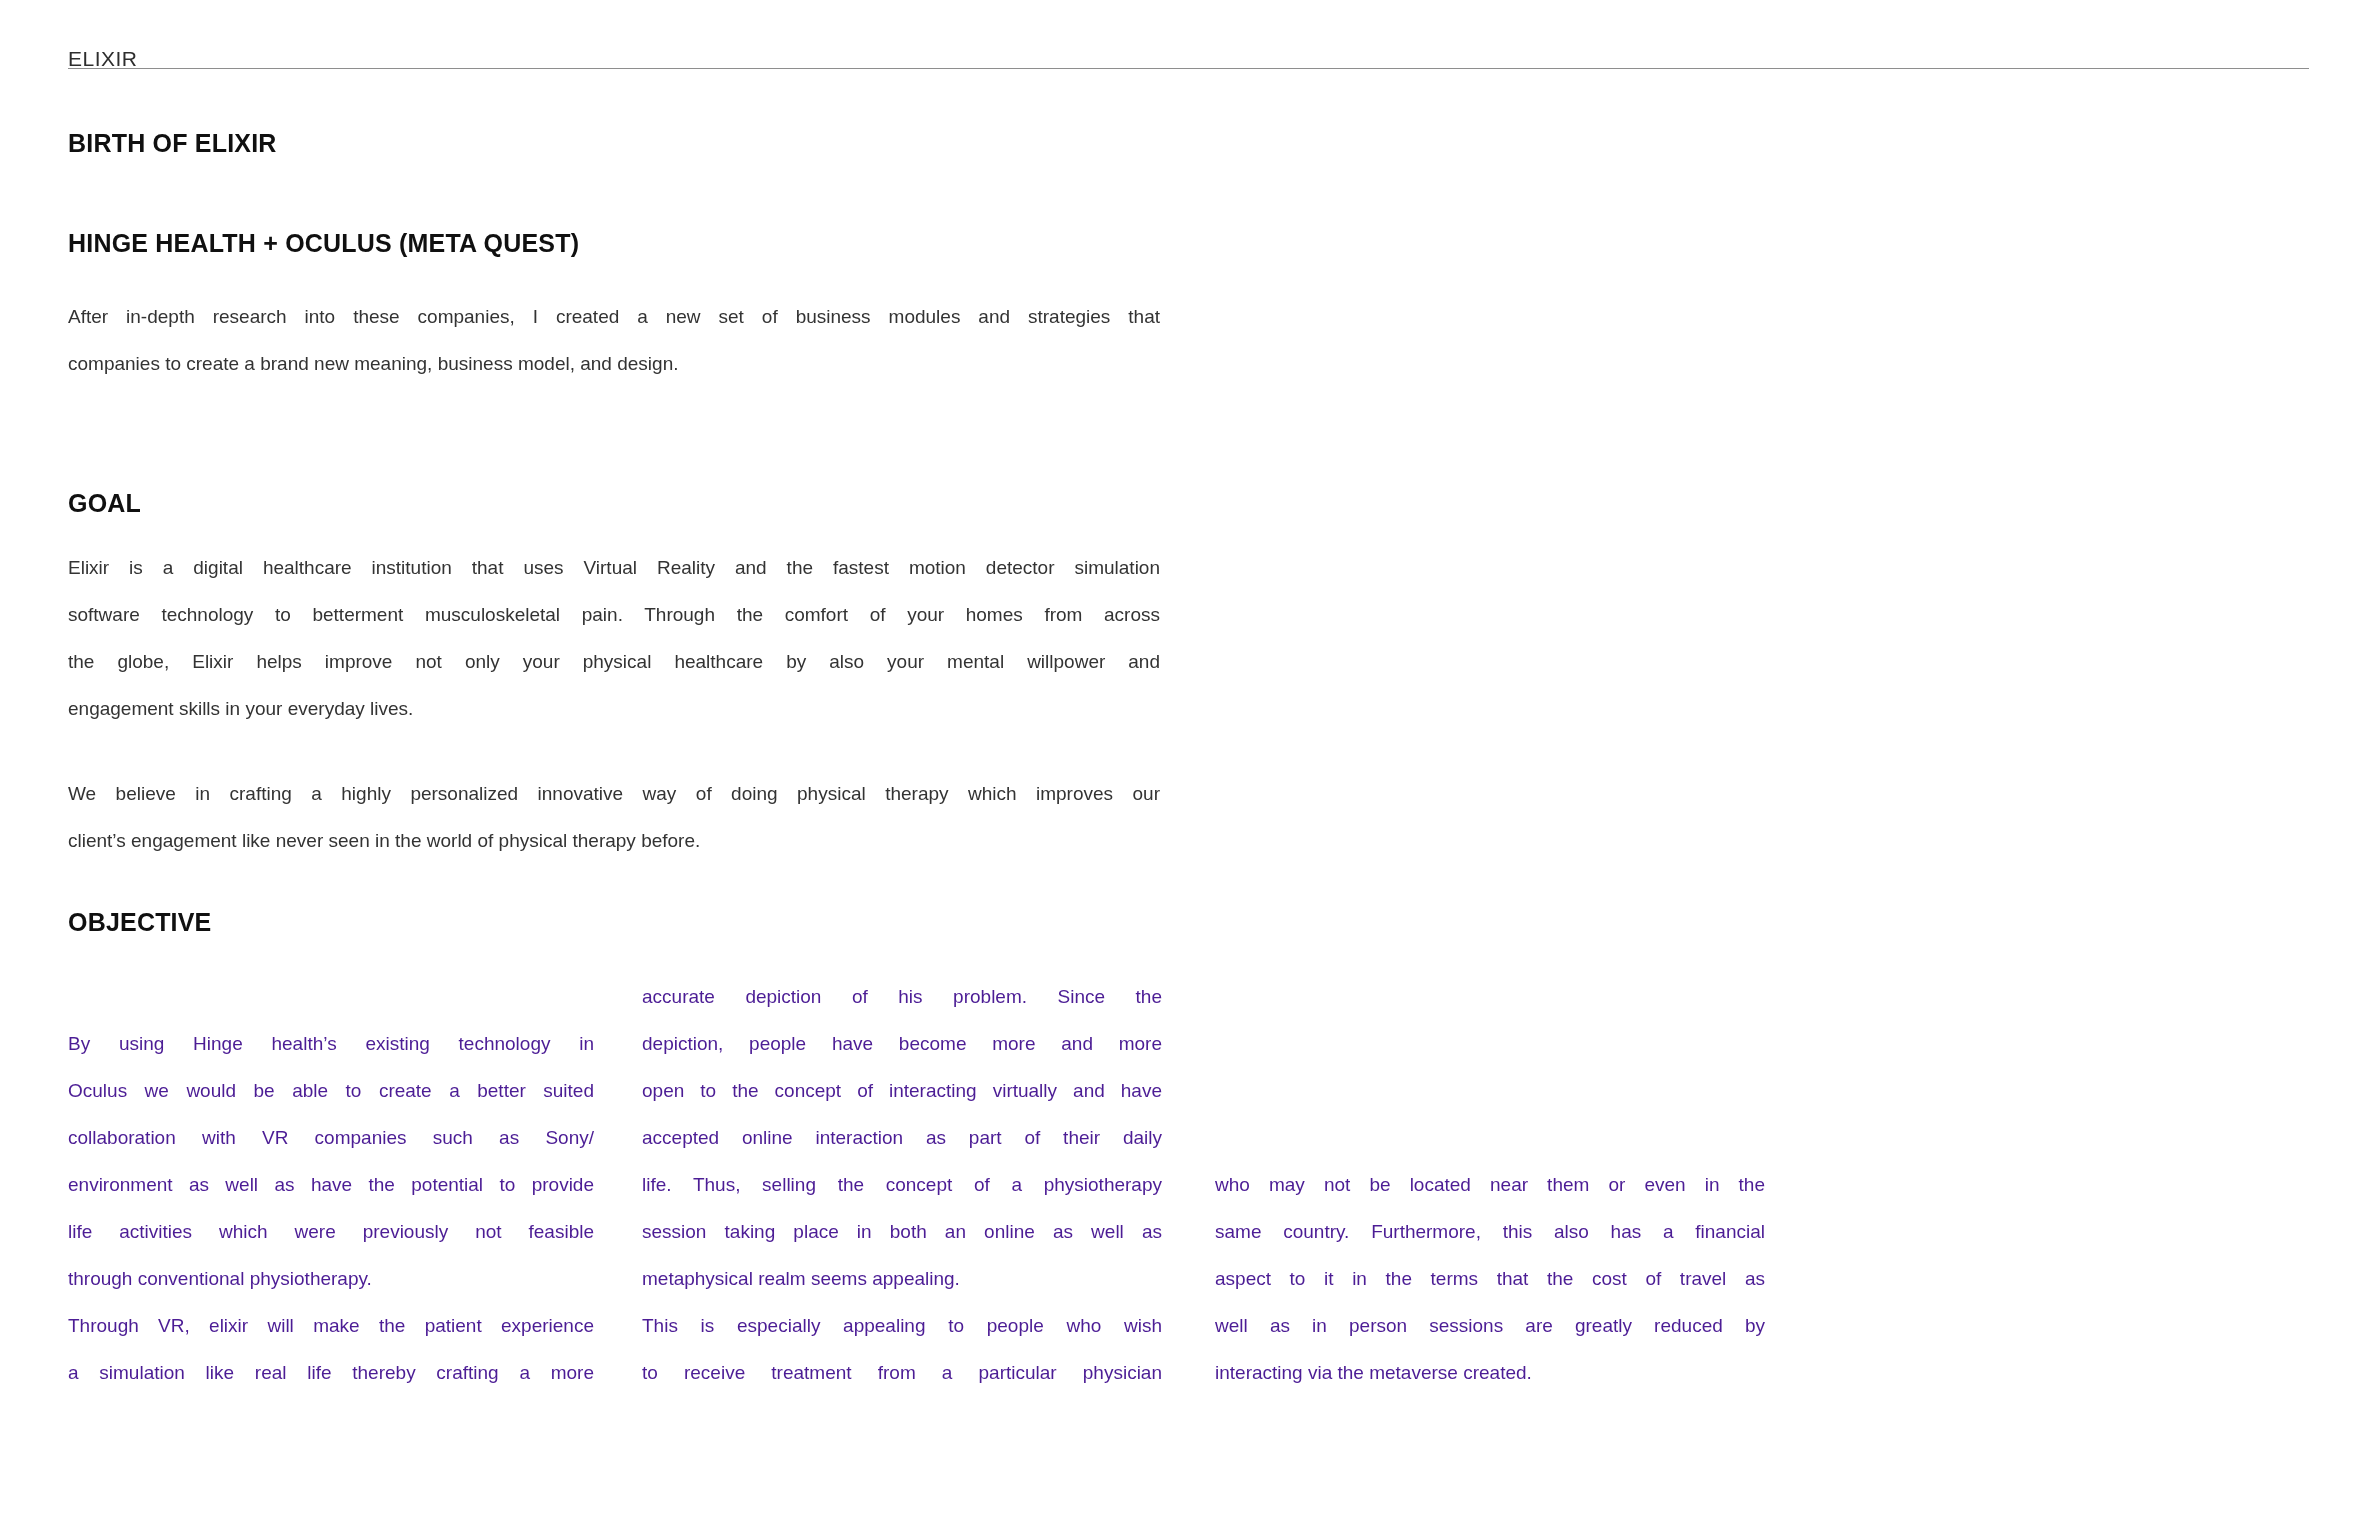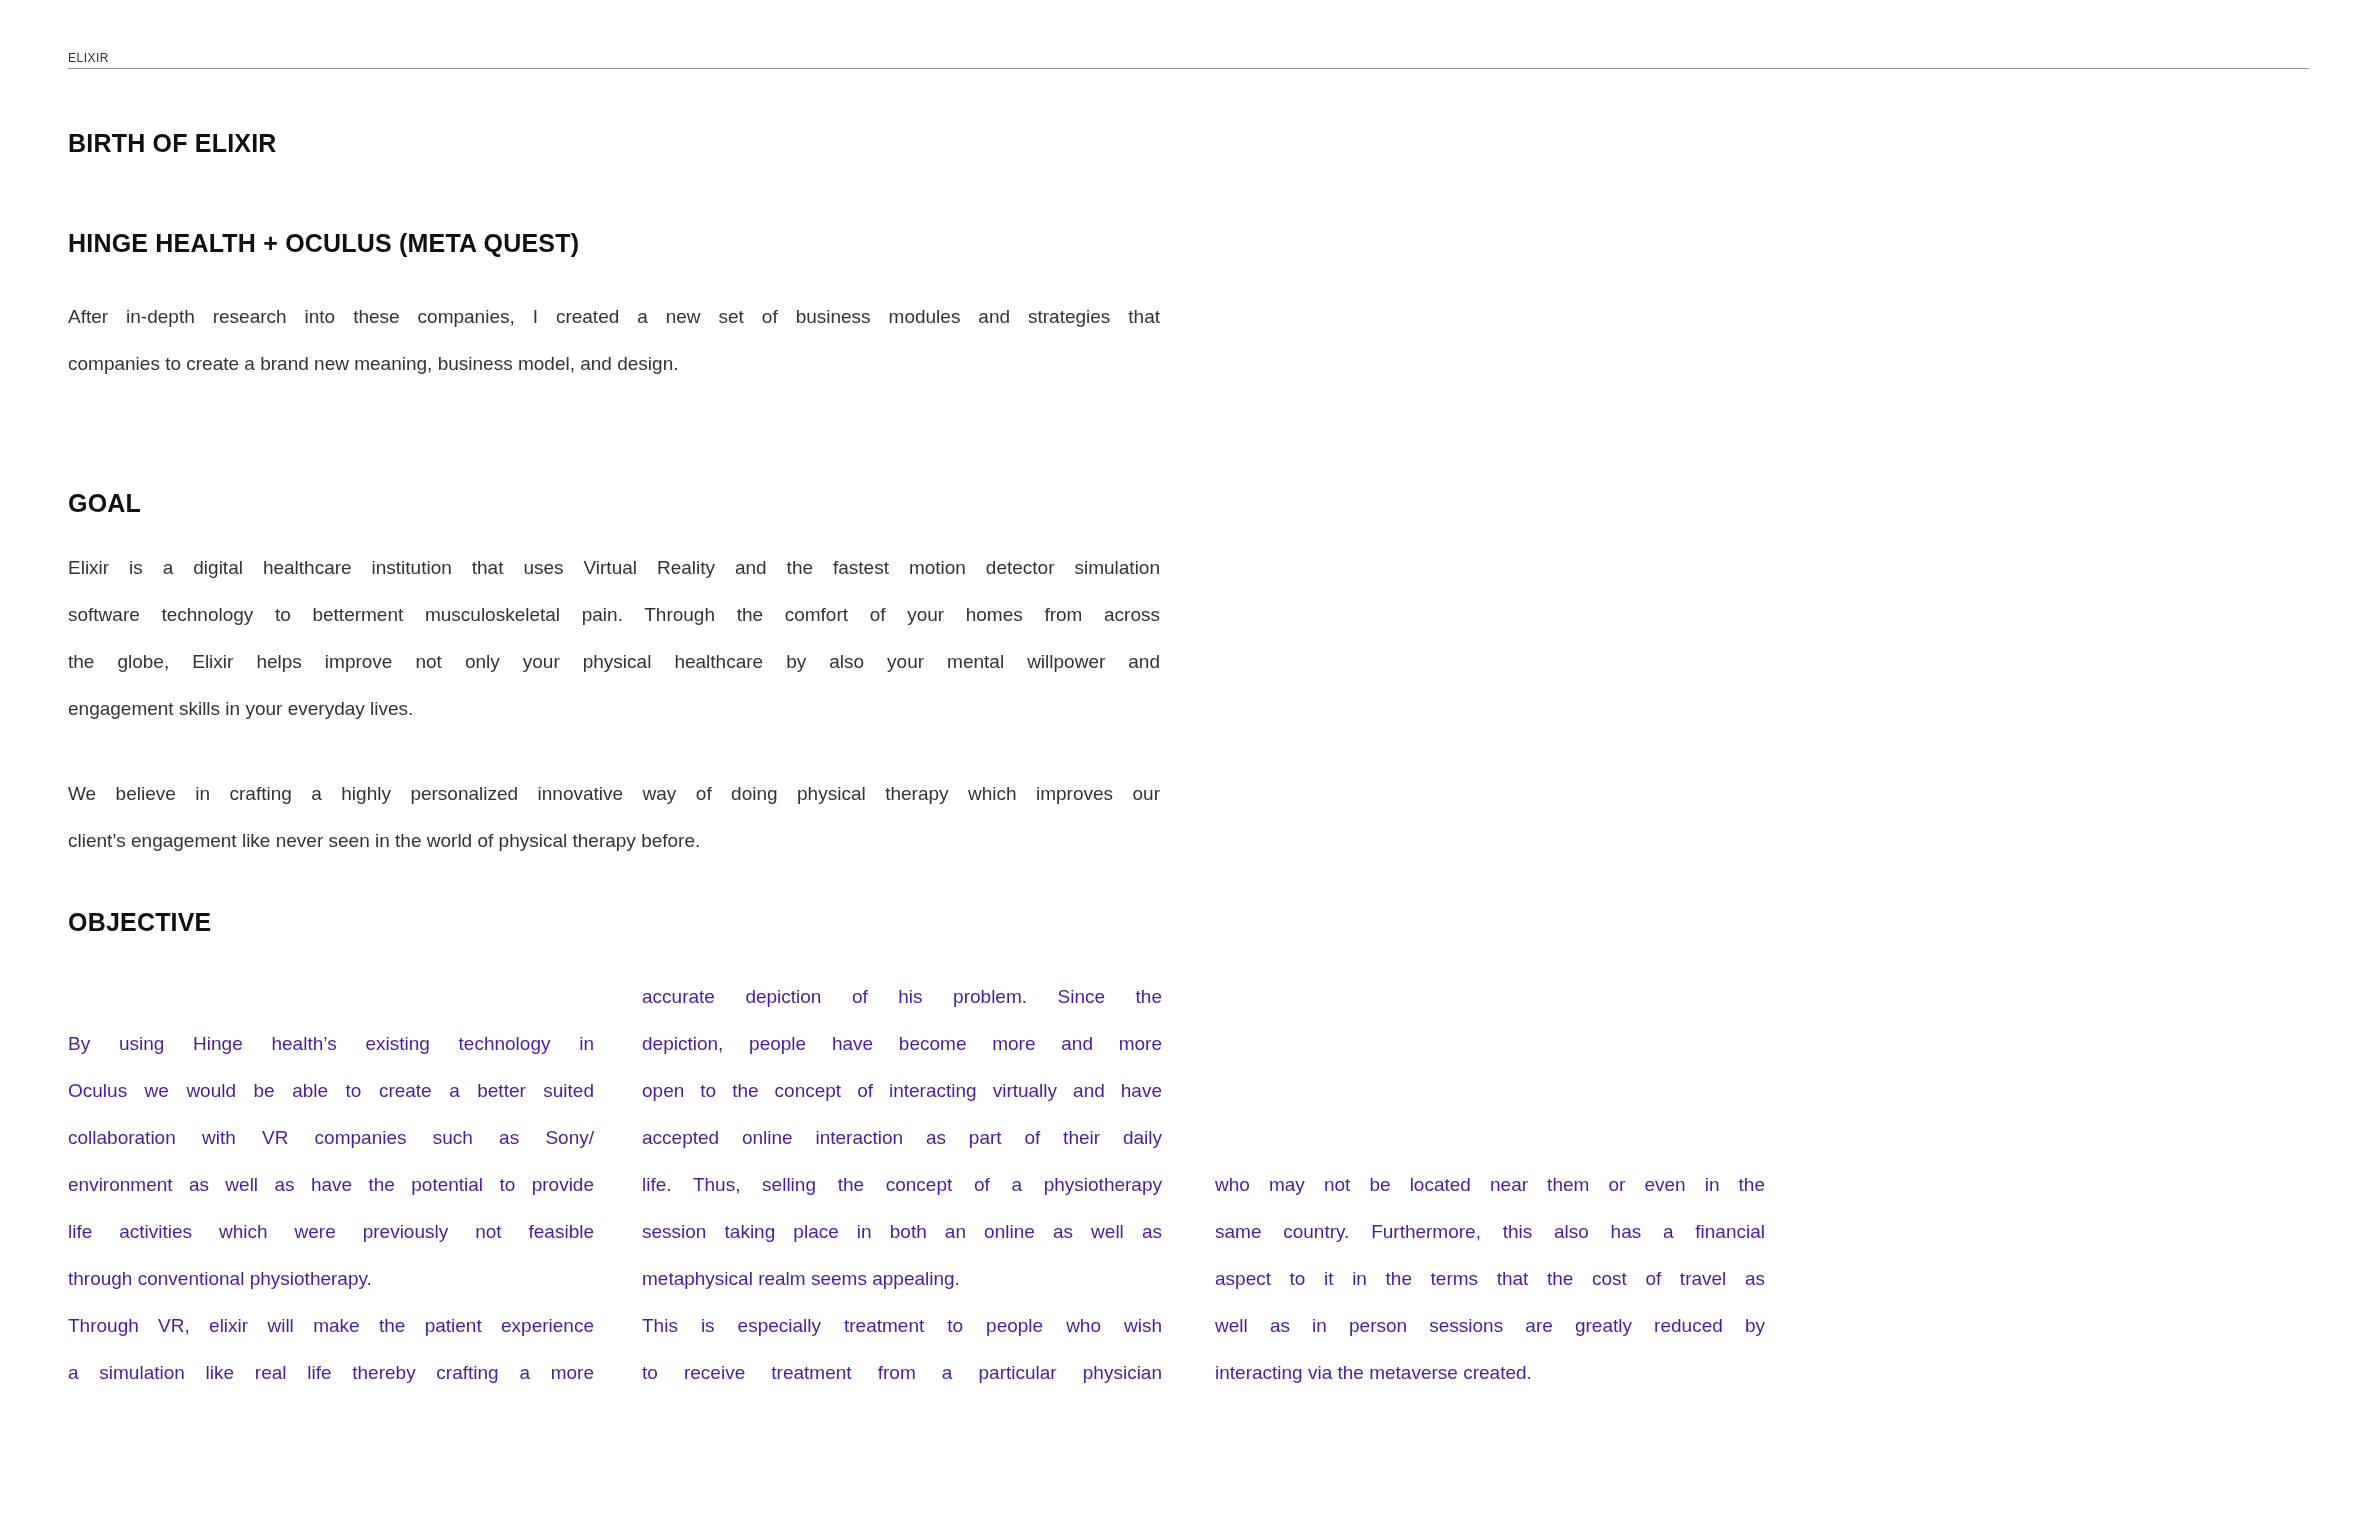--- a/index.html
+++ b/index.html
@@ -7,21 +7,21 @@
     position:relative;
     width:2378px;
     height:1539px;
     background:#ffffff;
     font-family:"Liberation Sans","DejaVu Sans",sans-serif;
     color:#333333;
     overflow:hidden;
   }
   .brand{
     position:absolute;left:68px;top:51px;
-    font-size:12px;line-height:15px;
+    font-size:21px;line-height:15px;
     letter-spacing:0.5px;color:#2e2e2e;font-weight:400;
   }
   .rule{
     position:absolute;left:68px;top:68px;width:2241px;height:0;
     border-top:1.9px solid #8e8e8e;
   }
   .h{
     position:absolute;left:68px;
     font-size:25px;line-height:25px;font-weight:700;
     color:#101010;letter-spacing:0.2px;white-space:nowrap;
@@ -102,21 +102,21 @@
         <div class="ln jf">a simulation like real life thereby crafting a more</div>
       </div>
     <div class="col col-2">
         <div class="ln jf">accurate depiction of his problem. Since the</div>
         <div class="ln jf">depiction, people have become more and more</div>
         <div class="ln jf">open to the concept of interacting virtually and have</div>
         <div class="ln jf">accepted online interaction as part of their daily</div>
         <div class="ln jf">life. Thus, selling the concept of a physiotherapy</div>
         <div class="ln jf">session taking place in both an online as well as</div>
         <div class="ln">metaphysical realm seems appealing.</div>
-        <div class="ln jf">This is especially treatment to people who wish</div>
+        <div class="ln jf">This is especially appealing to people who wish</div>
         <div class="ln jf">to receive treatment from a particular physician</div>
       </div>
     <div class="col col-3">
         <div class="ln jf">who may not be located near them or even in the</div>
         <div class="ln jf">same country. Furthermore, this also has a financial</div>
         <div class="ln jf">aspect to it in the terms that the cost of travel as</div>
         <div class="ln jf">well as in person sessions are greatly reduced by</div>
         <div class="ln">interacting via the metaverse created.</div>
       </div>
   </div>

